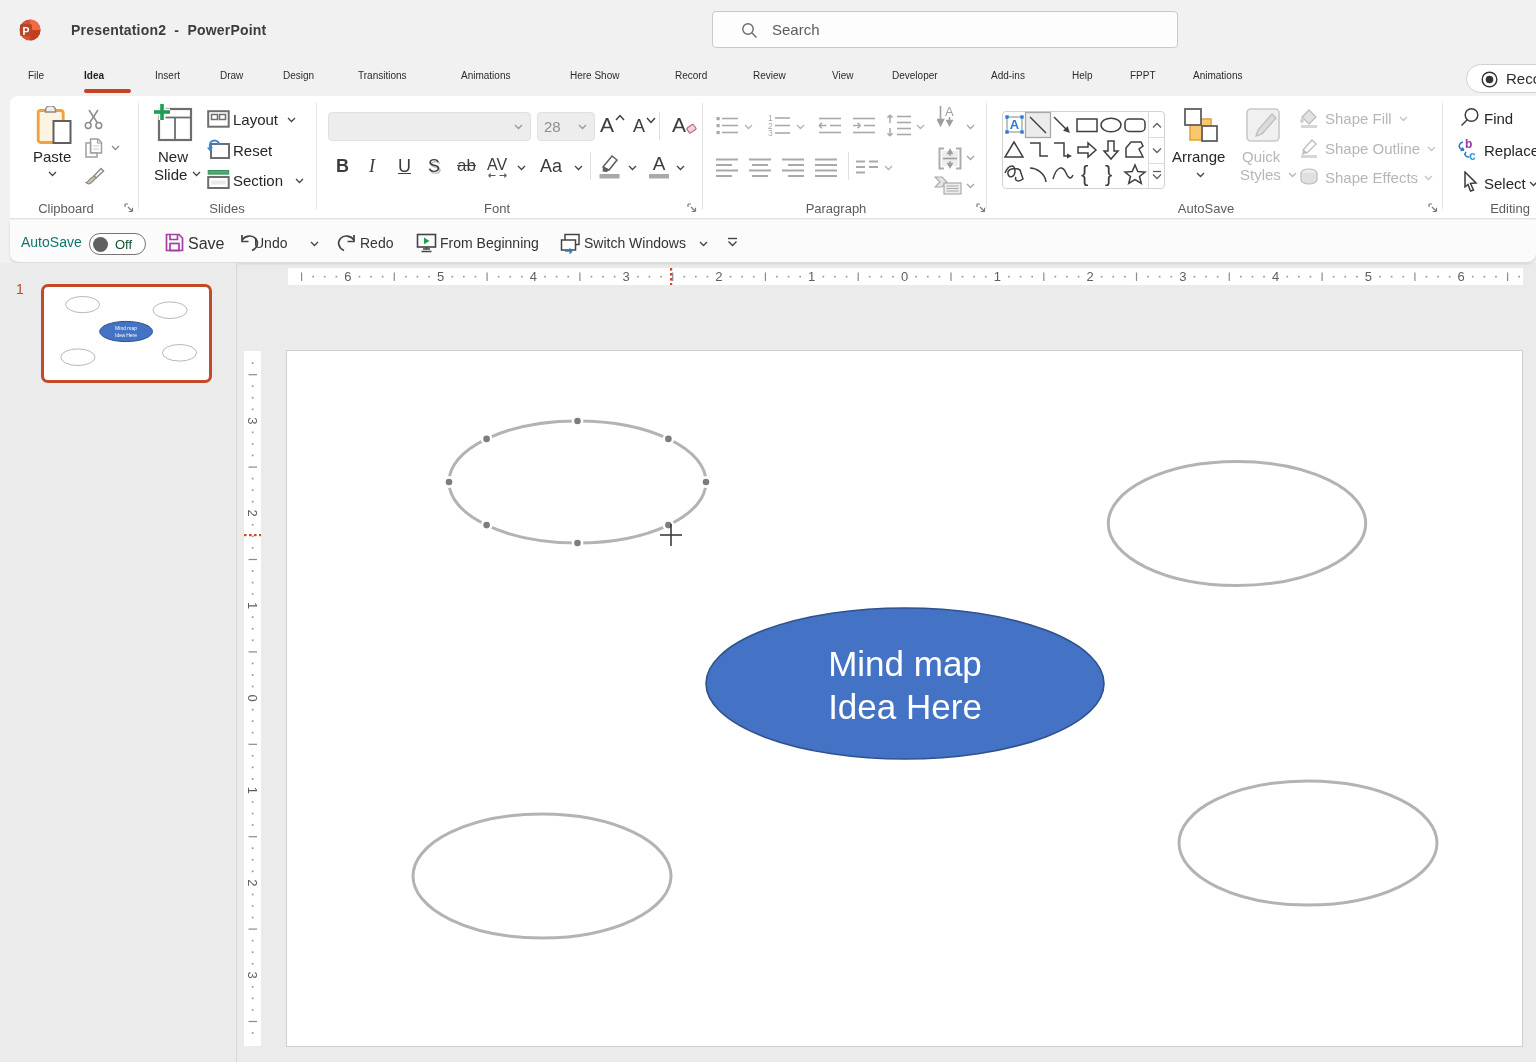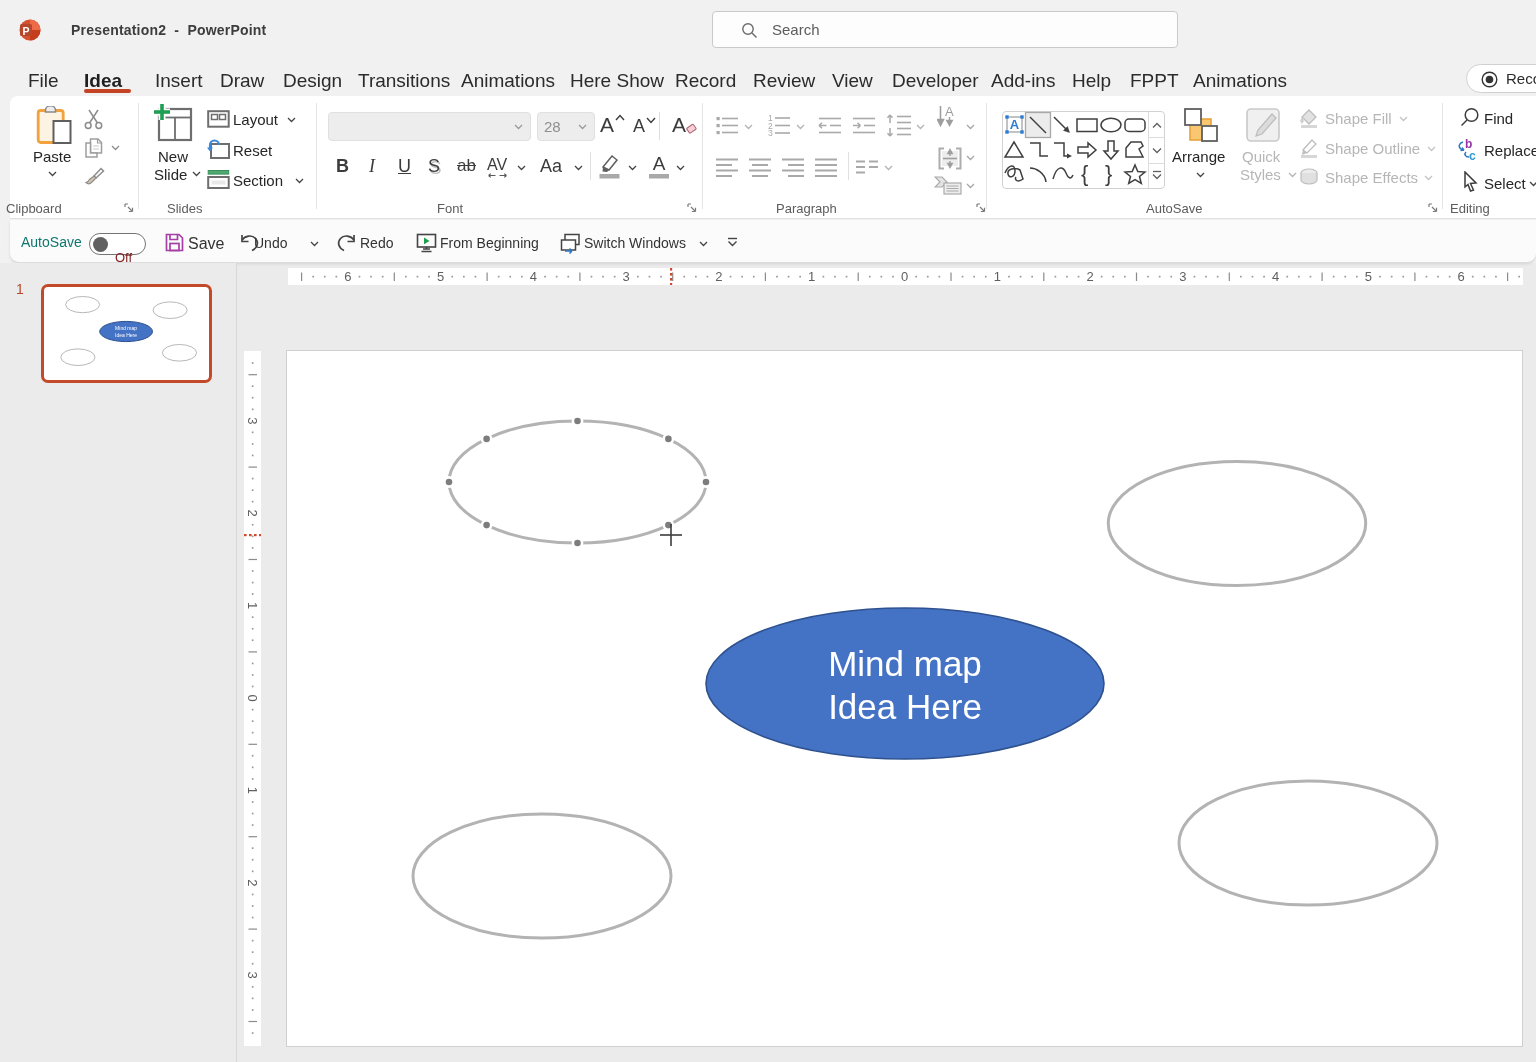--- a/index.html
+++ b/index.html
@@ -4,26 +4,26 @@
 <style>
 * { margin:0; padding:0; box-sizing:border-box; }
 html,body { width:1536px; height:1062px; overflow:hidden; }
 body { font-family:"Liberation Sans", sans-serif; background:#ebebeb; position:relative; }
 svg { display:block; }
 .abs { position:absolute; }
 #chrome { position:absolute; left:0; top:0; width:1536px; height:263px; background:#f1f1f1; }
 #title { position:absolute; left:71px; top:22px; font-size:14px; color:#3d3d3d; letter-spacing:0.2px;font-weight:bold; }
 #searchbox { position:absolute; left:712px; top:11px; width:466px; height:37px; background:#fdfdfd; border:1px solid #c9c9c9; border-radius:4px; }
 #recordbtn { position:absolute; left:1466px; top:64px; width:110px; height:29px; background:#ffffff; border:1px solid #d0d0d0; border-radius:15px; }
-.tab { position:absolute; top:70px; font-size:19px; color:#2b2b2b; white-space:nowrap; }
+.tab { position:absolute; top:70px; font-size:10px; color:#2b2b2b; white-space:nowrap; }
 #hometab { font-weight:bold; color:#1f1f1f; }
 #homeline { position:absolute; left:84px; top:89px; width:47px; height:4px; background:#c24424; border-radius:2px; }
 #ribbon { position:absolute; left:10px; top:96px; width:1526px; height:123px; background:#ffffff; border-radius:8px 0 0 0; border-bottom:1px solid #e1e1e1; }
 #qat { position:absolute; left:10px; top:220px; width:1526px; height:42px; background:#fbfbfb; border-radius:0 0 9px 9px; box-shadow:0 2px 3px rgba(0,0,0,0.10); }
-.glabel { position:absolute; top:201px; font-size:13px; color:#5c5c5c; text-align:left; width:120px; }
+.glabel { position:absolute; top:201px; font-size:13px; color:#5c5c5c; text-align:center; width:120px; }
 .rlabel { position:absolute; font-size:15px; color:#262626; white-space:nowrap; }
 .gtext { position:absolute; font-size:15px; color:#b6b6b6; white-space:nowrap;text-align:right; }
 #leftpanel { position:absolute; left:0; top:263px; width:237px; height:799px; background:#ebebeb; border-right:1px solid #d8d8d8; }
 #slidenum { position:absolute; left:16px; top:281px; font-size:14px; color:#b7472a; }
 #thumbbox { position:absolute; left:41px; top:284px; width:171px; height:99px; border:3px solid #c24a28; border-radius:7px; background:#ffffff; }
 #hruler { position:absolute; left:288px; top:268px; width:1235px; height:17px; background:#ffffff; }
 #vruler { position:absolute; left:244px; top:351px; width:17px; height:695px; background:#ffffff; }
 #slide { position:absolute; left:286px; top:350px; width:1237px; height:697px; background:#ffffff; border:1px solid #cfcfcf; }
 #slidesvg { position:absolute; left:286px; top:350px; }
 #thumbsvg { position:absolute; left:44px; top:287px; }
@@ -483,21 +483,21 @@
 <path d="M3 1 L14 12 L8.5 12.5 L11.5 19 L8.5 20 L6 13.5 L3 16 Z" fill="#ffffff" stroke="#3c3c3c" stroke-width="1.5"></path>
 </svg>
 <span class="rlabel" style="left:1484px;top:175px">Select</span>
 <svg class="abs" style="left:1529px;top:181px" width="9" height="6" viewBox="0 0 9 6">
     <path d="M1 1 L4.5 4.5 L8 1" fill="none" stroke="#444444" stroke-width="1.3"></path>
   </svg>
 <div class="glabel" style="left:1450px">Editing</div>
 <span class="abs" style="left:21px;top:234px;font-size:14px;color:#0f766e">AutoSave</span>
 <div class="abs" style="left:89px;top:233px;width:57px;height:22px;border:1.5px solid #757575;border-radius:11px;background:#ffffff"></div>
 <div class="abs" style="left:93px;top:237px;width:15px;height:15px;border-radius:50%;background:#616161"></div>
-<span class="abs" style="left:115px;top:250px;font-size:13px;color:#7f1d1d">Off</span>
+<span class="abs" style="left:115px;top:237px;font-size:13px;color:#14532d">Off</span>
 <svg class="abs" style="left:165px;top:233px" width="19" height="19" viewBox="0 0 19 19">
 <path d="M1.5 1.5 L14 1.5 L17.5 5 L17.5 17.5 L1.5 17.5 Z" fill="none" stroke="#a53fa5" stroke-width="1.7"></path>
 <path d="M5 1.5 L5 6.5 L12.5 6.5 L12.5 1.5" fill="none" stroke="#a53fa5" stroke-width="1.7"></path>
 <rect x="5" y="10.5" width="9" height="7" fill="none" stroke="#a53fa5" stroke-width="1.7"></rect>
 </svg>
 <span class="abs" style="left:188px;top:235px;font-size:16px;color:#333333">Save</span>
 <svg class="abs" style="left:239px;top:234px" width="21" height="19" viewBox="0 0 21 19">
 <path d="M3 6 C6 1.5 13 0.5 16.5 4.5 C20 8.5 18.5 14 13 16.5" fill="none" stroke="#444444" stroke-width="1.7"></path>
 <path d="M3 1 L3 7.5 L9.5 7.5" fill="none" stroke="#444444" stroke-width="1.7"></path>
 </svg>

